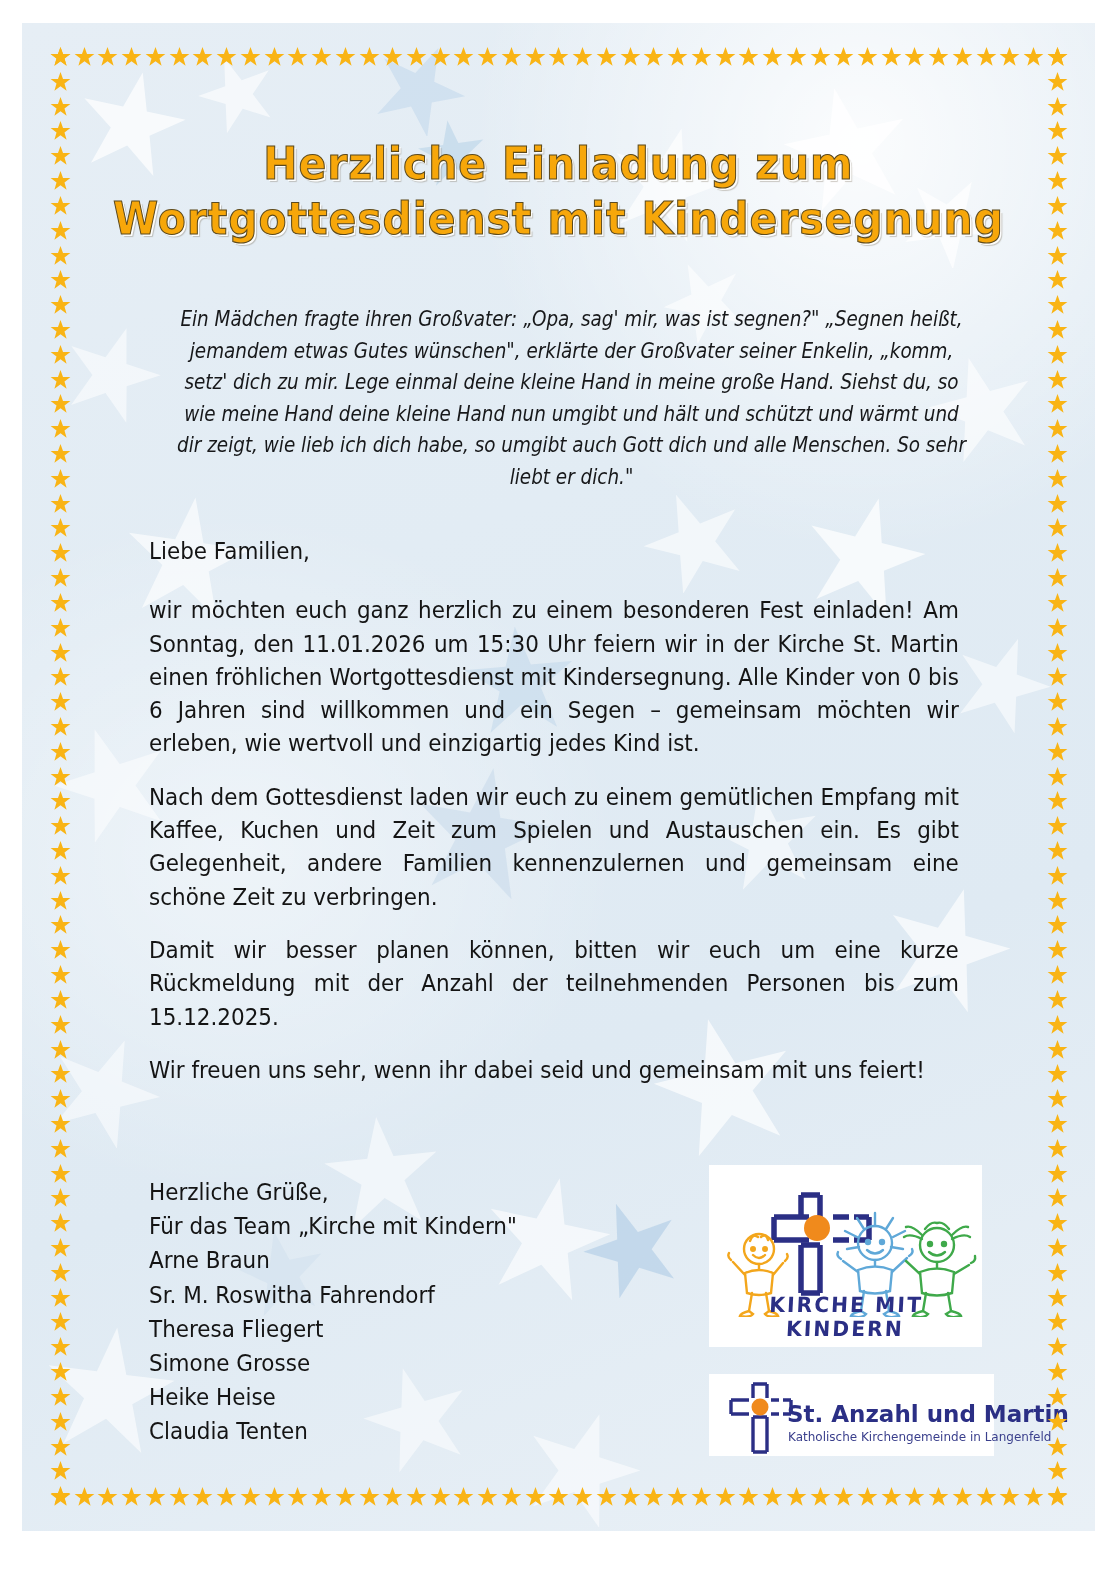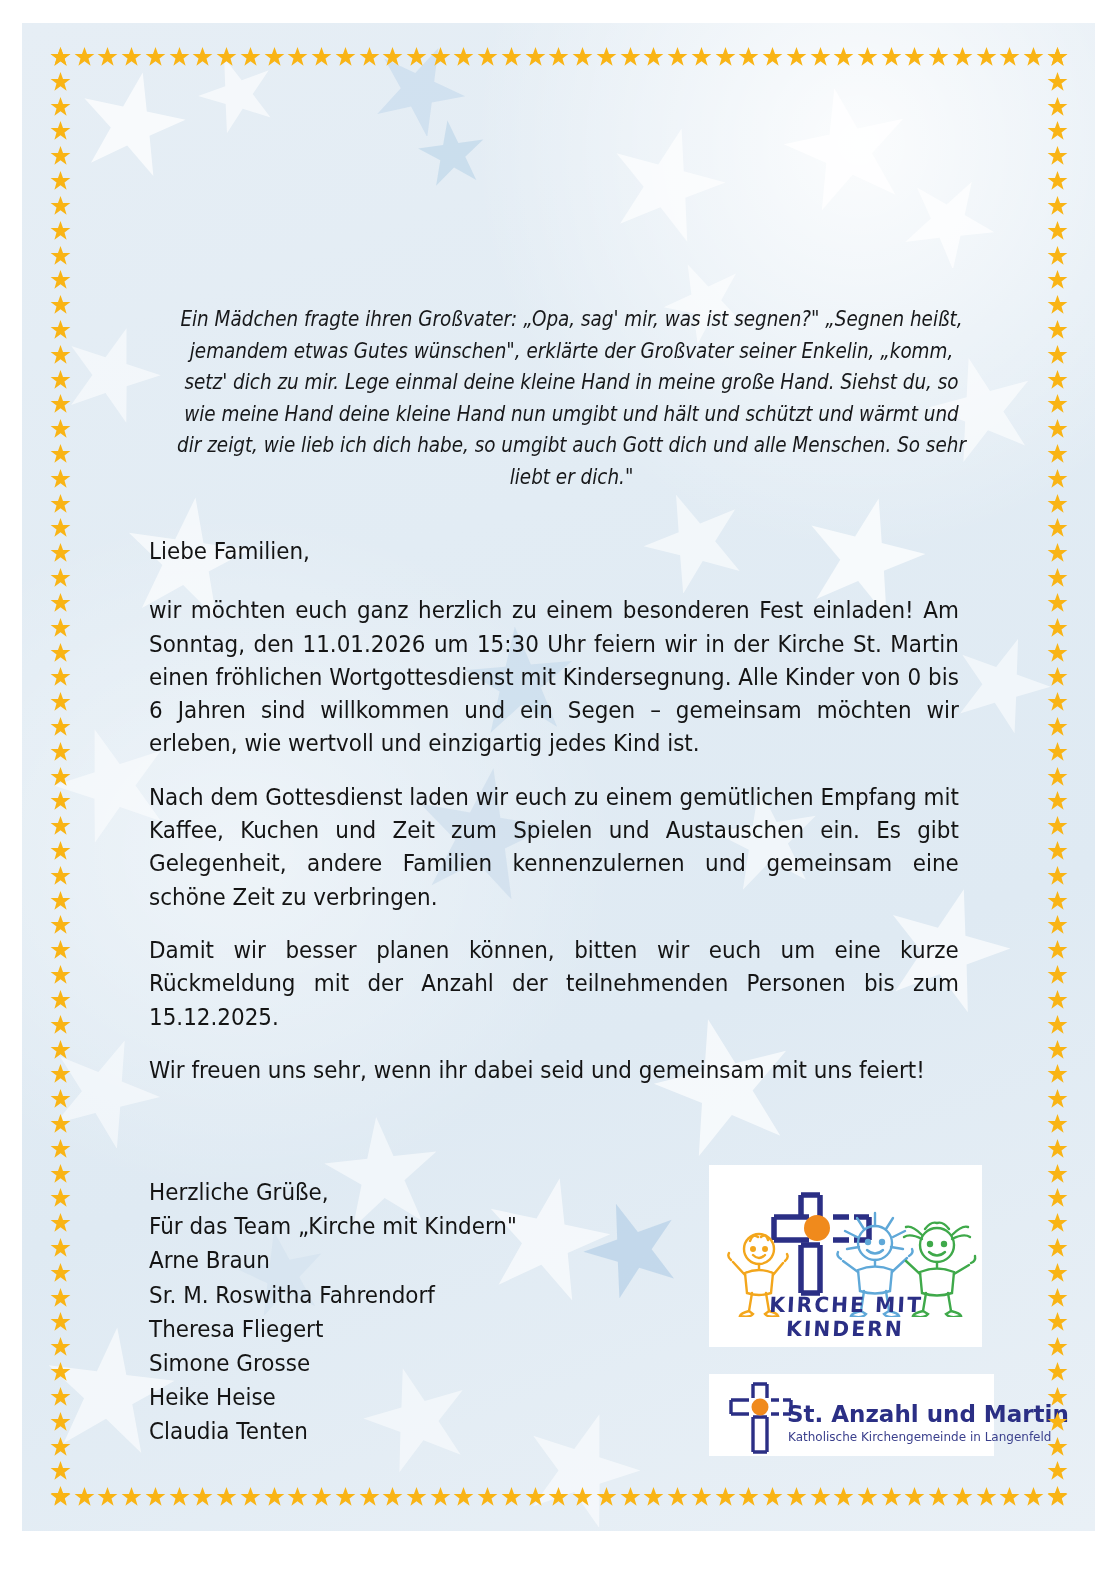--- a/index.html
+++ b/index.html
@@ -268,20 +268,24 @@
     <svg style="left:500px; top:1385px;" width="120" height="120" viewBox="0 0 100 100">
         <polygon points="50,3 61,37 97,37 68,58 79,93 50,71 21,93 32,58 3,37 39,37" fill="#ffffff" opacity="0.55" transform="rotate(18 50 50)"></polygon>
       </svg>
     <svg style="left:215px; top:1205px;" width="90" height="90" viewBox="0 0 100 100">
         <polygon points="50,3 61,37 97,37 68,58 79,93 50,71 21,93 32,58 3,37 39,37" fill="#cfe0ee" opacity="0.5" transform="rotate(-11 50 50)"></polygon>
       </svg>
   </div>
 
   <div class="content">
 
+    <div class="title-block">
+      <div class="title-line l1">Herzliche Einladung zum</div>
+      <div class="title-line l2">Wortgottesdienst mit Kindersegnung</div>
+    </div>
 
     <div class="quote">Ein Mädchen fragte ihren Großvater: „Opa, sag' mir, was ist segnen?" „Segnen heißt, jemandem etwas Gutes wünschen", erklärte der Großvater seiner Enkelin, „komm, setz' dich zu mir. Lege einmal deine kleine Hand in meine große Hand. Siehst du, so wie meine Hand deine kleine Hand nun umgibt und hält und schützt und wärmt und dir zeigt, wie lieb ich dich habe, so umgibt auch Gott dich und alle Menschen. So sehr liebt er dich."</div>
 
     <div class="body-block">
       <p class="salutation">Liebe Familien,</p>
       <p>wir möchten euch ganz herzlich zu einem besonderen Fest einladen! Am Sonntag, den 11.01.2026 um 15:30 Uhr feiern wir in der Kirche St. Martin einen fröhlichen Wortgottesdienst mit Kindersegnung. Alle Kinder von 0 bis 6 Jahren sind willkommen und ein Segen – gemeinsam möchten wir erleben, wie wertvoll und einzigartig jedes Kind ist.</p>
       <p>Nach dem Gottesdienst laden wir euch zu einem gemütlichen Empfang mit Kaffee, Kuchen und Zeit zum Spielen und Austauschen ein. Es gibt Gelegenheit, andere Familien kennenzulernen und gemeinsam eine schöne Zeit zu verbringen.</p>
       <p>Damit wir besser planen können, bitten wir euch um eine kurze Rückmeldung mit der Anzahl der teilnehmenden Personen bis zum 15.12.2025.</p>
       <p class="closing">Wir freuen uns sehr, wenn ihr dabei seid und gemeinsam mit uns feiert!</p>
     </div>

